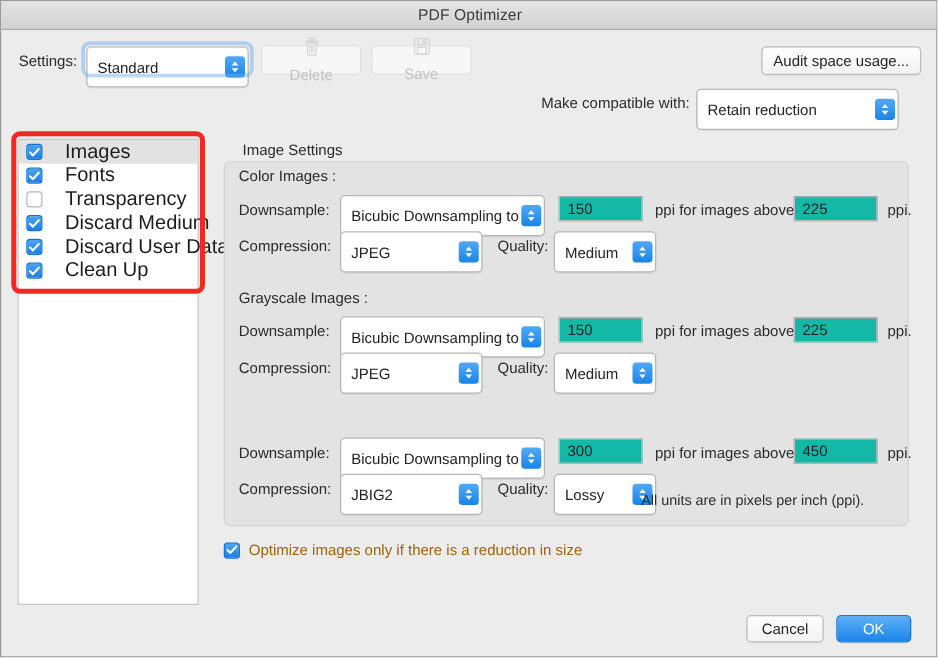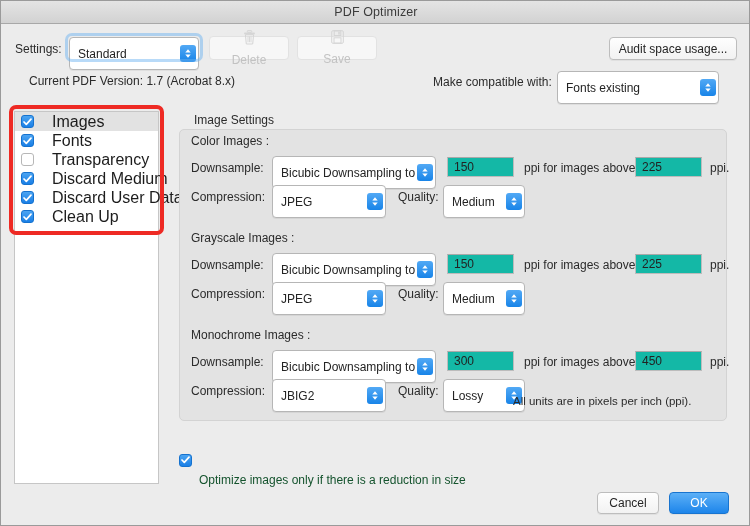--- a/index.html
+++ b/index.html
@@ -216,23 +216,22 @@
   }
   
   #optimize-row {
     position: absolute;
     left: 178px; top: 432px;
     display: flex;
     align-items: center;
   }
   #optimize-row .opt-label {
     font-size: 12px;
-    color: #14532d;
+    color: #a16207;
     margin-left: 7px;
-    margin-top: 40px;
   }
   #cancel-btn { left: 596px; top: 491px; width: 62px; height: 22px; }
   #ok-btn { left: 668px; top: 491px; width: 60px; height: 22px; }
 </style>
 </head>
 <body>
 
 <div id="window">
 
   <div id="titlebar">
@@ -275,24 +274,23 @@
         <rect x="3" y="7.8" width="7" height="5.3" fill="none" stroke="#d5d5d5" stroke-width="1"></rect>
       </svg>
     </span>
     <span>Save</span>
   </div>
 
   <div id="audit-btn" class="pushbtn">
     <span>Audit space usage...</span>
   </div>
 
-  <span id="pdf-version" class="lbl">Current PDF Version: 1.7 (Acrobat 8.x)</span>
   <span id="compat-label" class="lbl">Make compatible with:</span>
   <div id="compat-popup" class="popup">
-    <span class="val">Fonts existing</span>
+    <span class="val">Retain reduction</span>
     <span class="stepper">
       <svg width="10" height="13" viewBox="0 0 10 13">
         <path d="M5 2.2 L7.7 5.4 L2.3 5.4 Z" fill="#ffffff"></path>
         <path d="M5 10.8 L2.3 7.6 L7.7 7.6 Z" fill="#ffffff"></path>
       </svg>
     </span>
   </div>
 
   <div id="sidebar">
       <div class="side-row selected">
@@ -415,21 +413,20 @@
       <span class="row-label" style="left: 218px; top: 157px;">Quality:</span>
       <div class="popup" style="left: 263px; top: 152px; width: 82px;">
         <span class="val">Medium</span>
         <span class="stepper">
           <svg width="10" height="13" viewBox="0 0 10 13">
             <path d="M5 2.2 L7.7 5.4 L2.3 5.4 Z" fill="#ffffff"></path>
             <path d="M5 10.8 L2.3 7.6 L7.7 7.6 Z" fill="#ffffff"></path>
           </svg>
         </span>
       </div>
-      <span class="sec-title" style="left: 11px; top: 198px;">Monochrome Images :</span>
       <span class="row-label" style="left: 11px; top: 225px;">Downsample:</span>
       <div class="popup" style="left: 92px; top: 220px; width: 164px;">
         <span class="val">Bicubic Downsampling to</span>
         <span class="stepper">
           <svg width="10" height="13" viewBox="0 0 10 13">
             <path d="M5 2.2 L7.7 5.4 L2.3 5.4 Z" fill="#ffffff"></path>
             <path d="M5 10.8 L2.3 7.6 L7.7 7.6 Z" fill="#ffffff"></path>
           </svg>
         </span>
       </div>

